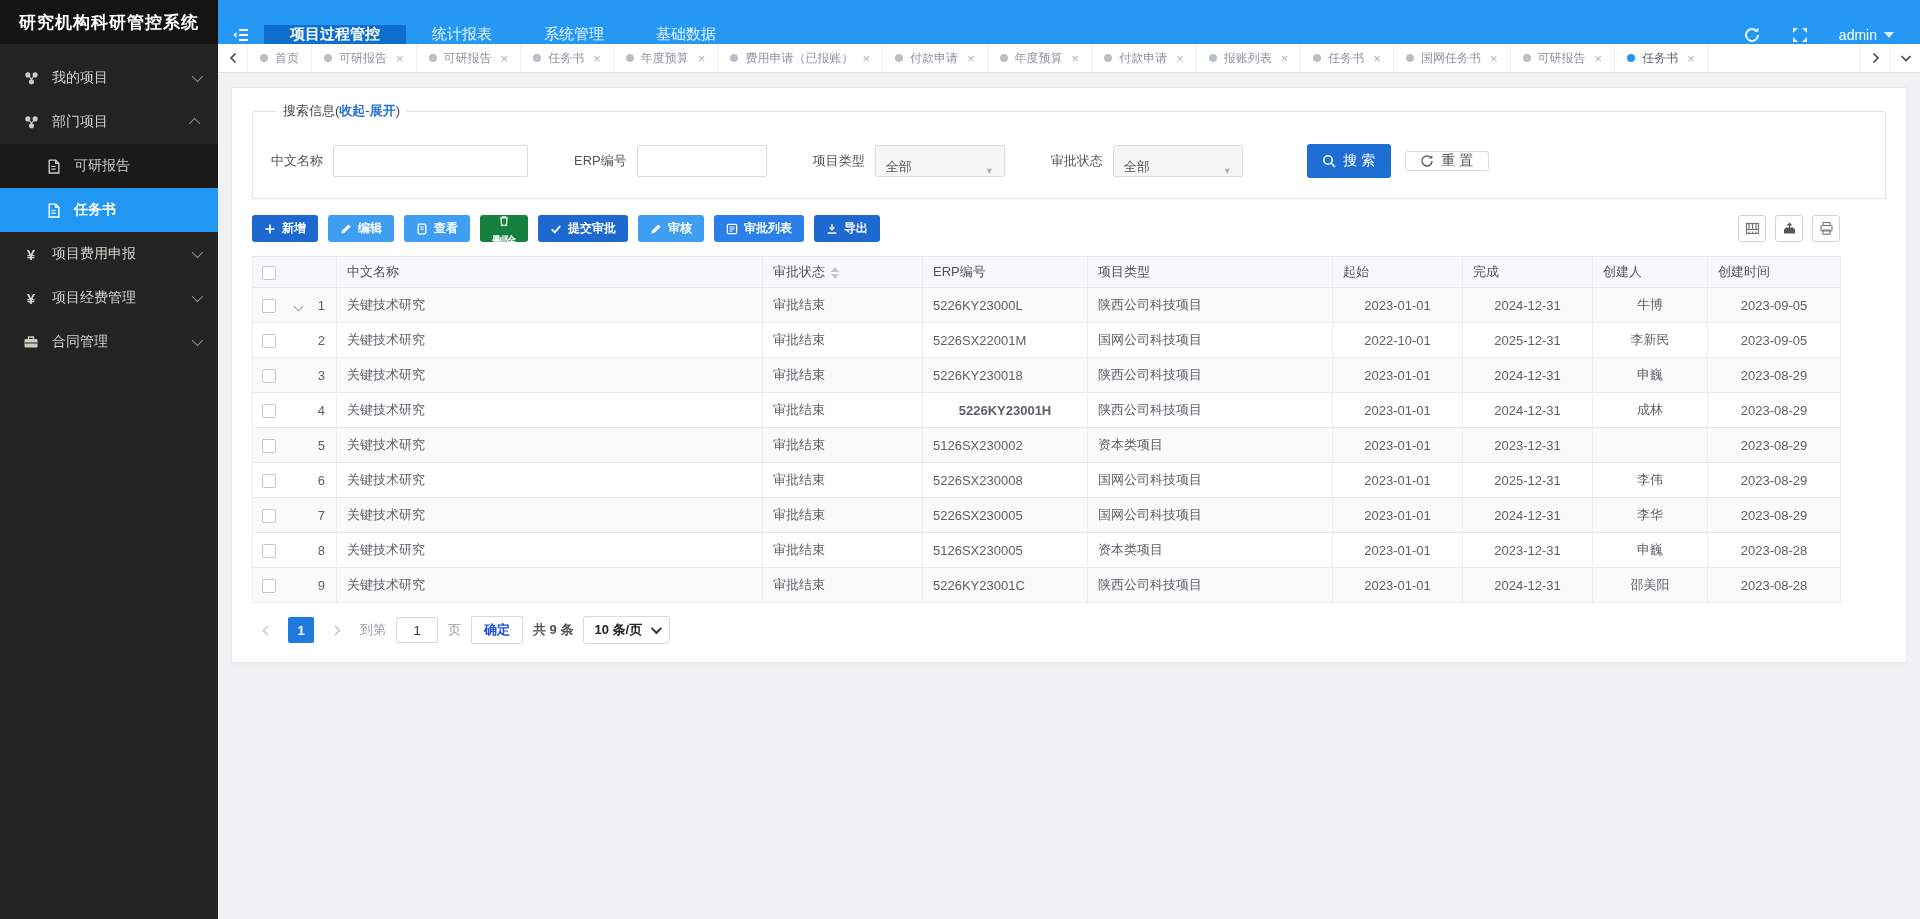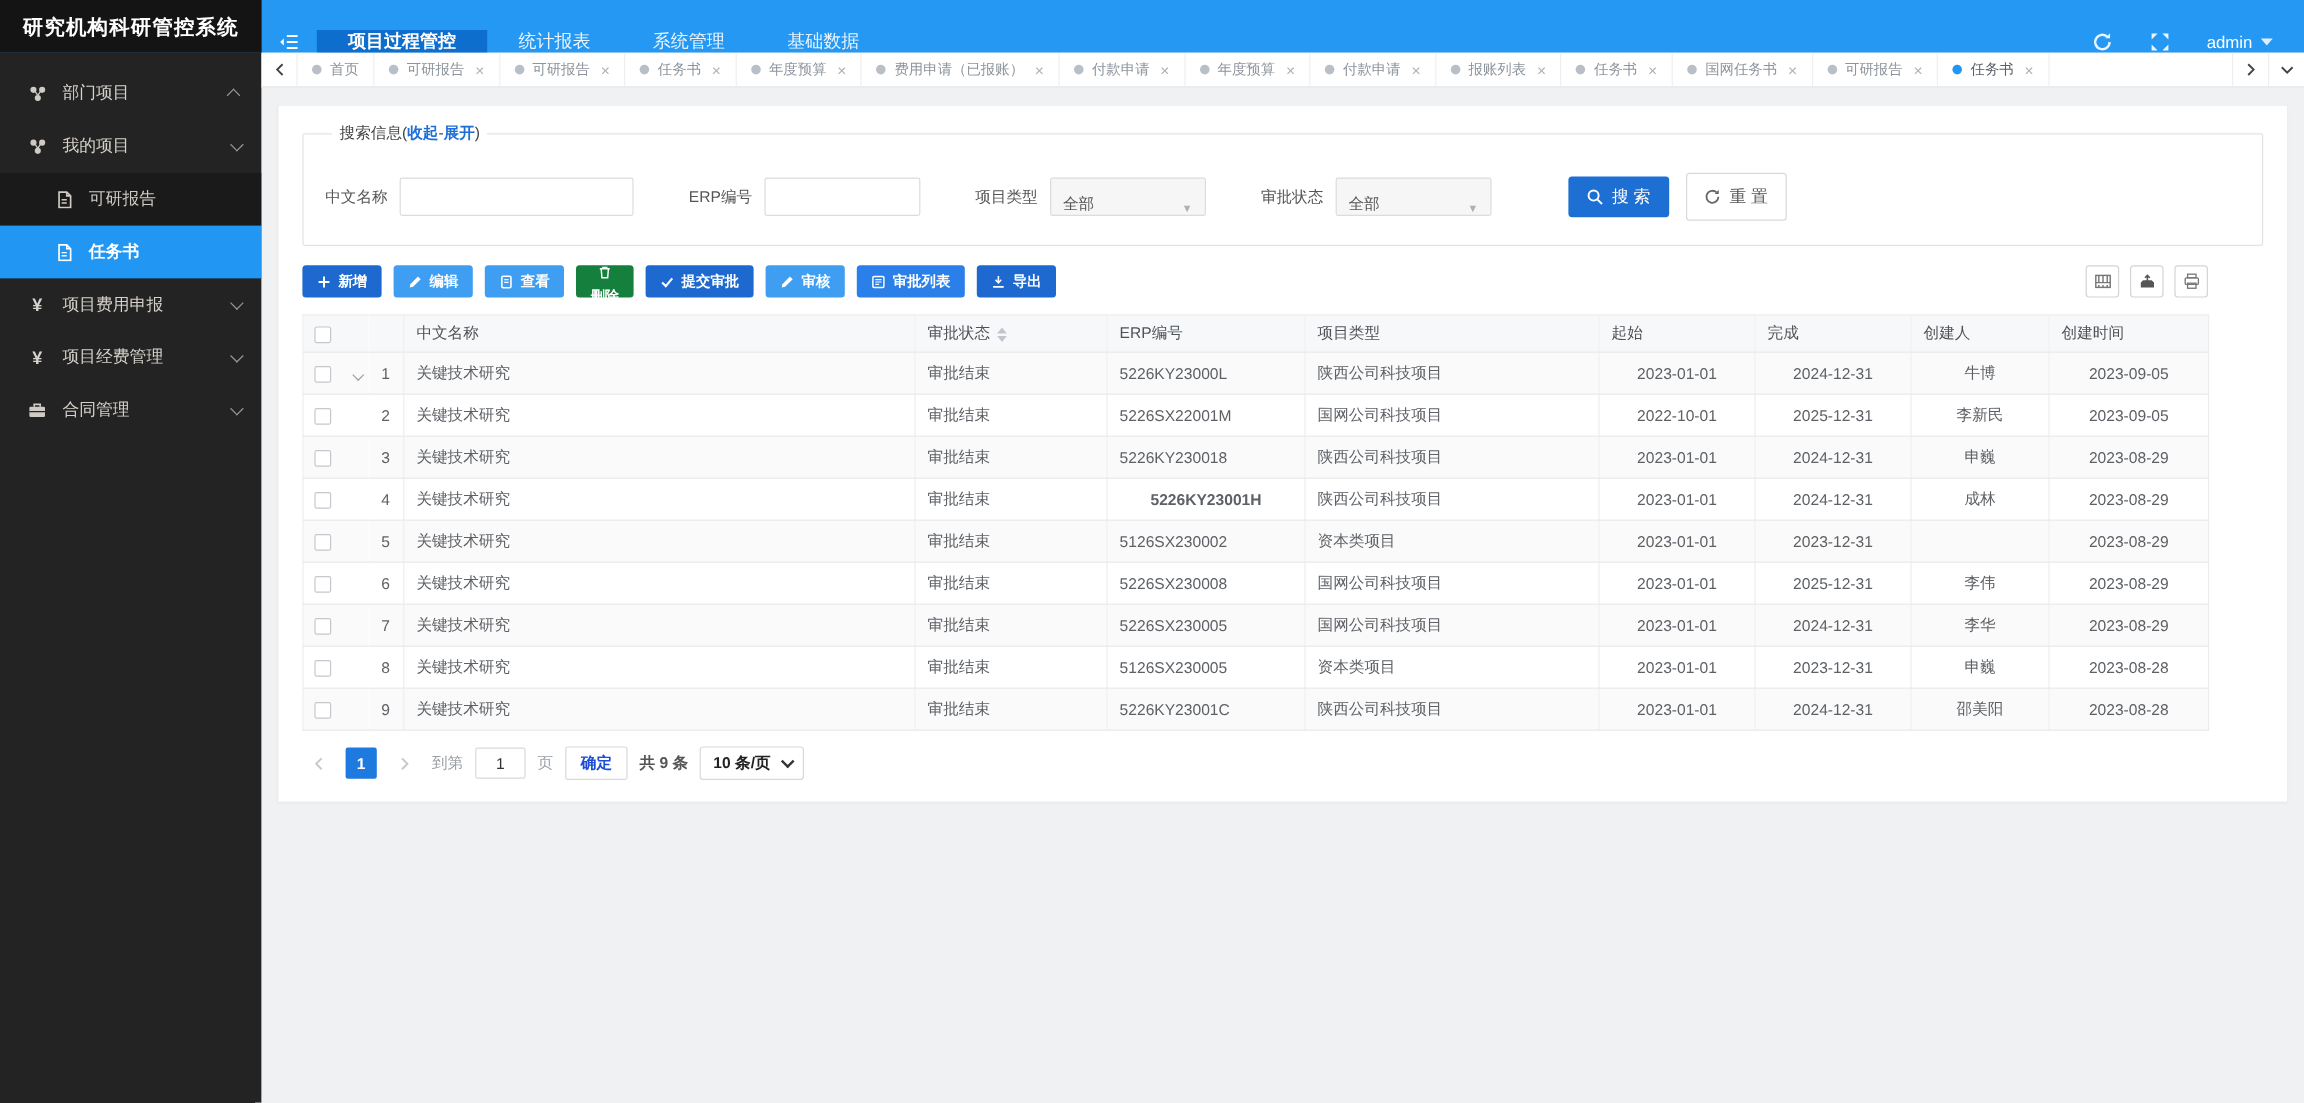--- a/index.html
+++ b/index.html
@@ -60,21 +60,21 @@
   .lg-link { color:#1f6fd6; font-weight:bold; cursor:pointer; }
   .search-row { display:flex; align-items:center; margin-top:10px; }
   .fgroup { display:flex; align-items:center; margin-right:46px; }
   .fgroup label { font-size:13px; color:#555; margin-right:10px; white-space:nowrap;}
   .f-input { height:32px; border:1px solid #dcdcdc; border-radius:2px; padding:0 8px; font-size:13px; color:#333; background:#fff;}
   .f-select { height:32px; border:1px solid #dcdcdc; border-radius:2px; background:#f6f6f6;
     display:flex; align-items:flex-end; justify-content:space-between; padding:0 10px; font-size:13px; color:#555; cursor:pointer;}
   .sel-arrow { font-size:9px; color:#b0b0b0; margin-left:14px;}
   .btn-search { height:34px; width:84px; background:#1d6fd3; color:#fff; border:none; border-radius:3px;
     font-size:14px; display:inline-flex; align-items:center; justify-content:center; gap:7px; cursor:pointer; margin-left:18px;}
-  .btn-reset { height:40px; width:84px; background:#fff; color:#555; border:1px solid #d9d9d9; border-radius:3px;
+  .btn-reset { height:20px; width:84px; background:#fff; color:#555; border:1px solid #d9d9d9; border-radius:3px;
     font-size:14px; display:inline-flex; align-items:center; justify-content:center; gap:7px; cursor:pointer; margin-left:14px;}
 
   
   .toolbar { margin-top:16px; display:flex; align-items:center; position:relative; }
   .tbtn { height:27px; padding:0 12px; border:none; border-radius:3px; color:#fff; font-size:12px; font-weight:bold;
     display:inline-flex; align-items:center; gap:6px; margin-right:10px; cursor:pointer; }
   .tbtn .ticon { width:12px; height:12px; display:inline-flex; }
   .tool-right { position:absolute; right:46px; top:0; display:flex; gap:9px; }
   .icon-btn { width:28px; height:27px; border:1px solid #d4d4d4; border-radius:3px; background:#fff;
     display:inline-flex; align-items:center; justify-content:center; cursor:pointer; }
@@ -158,34 +158,34 @@
   <div class="sidebar" id="sidebar">
       <div class="sb-item">
         <span class="sb-icon">
           <svg width="17" height="17" viewBox="0 0 16 16" fill="#cfcbc4">
             <circle cx="4.6" cy="4.6" r="2.4"></circle>
             <circle cx="11.4" cy="4.6" r="2.4"></circle>
             <circle cx="8" cy="11" r="2.4"></circle>
             <path d="M6 6l2 3M10 6L8 9" stroke="#cfcbc4" stroke-width="1"></path>
           </svg>
         </span>
-        <span class="sb-label">部门项目</span>
-        <span class="chev up"></span>
+        <span class="sb-label">我的项目</span>
+        <span class="chev down"></span>
       </div>
       <div class="sb-item">
         <span class="sb-icon">
           <svg width="17" height="17" viewBox="0 0 16 16" fill="#cfcbc4">
             <circle cx="4.6" cy="4.6" r="2.4"></circle>
             <circle cx="11.4" cy="4.6" r="2.4"></circle>
             <circle cx="8" cy="11" r="2.4"></circle>
             <path d="M6 6l2 3M10 6L8 9" stroke="#cfcbc4" stroke-width="1"></path>
           </svg>
         </span>
-        <span class="sb-label">我的项目</span>
-        <span class="chev down"></span>
+        <span class="sb-label">部门项目</span>
+        <span class="chev up"></span>
       </div>
       <div class="submenu">
         <div class="sb-item">
           <span class="sb-icon">
             <svg width="15" height="15" viewBox="0 0 14 14">
               <path d="M3 1h6l3 3v9H3z" fill="none" stroke="#cfcbc4" stroke-width="1.3"></path>
               <path d="M9 1v3h3" fill="none" stroke="#cfcbc4" stroke-width="1.3"></path>
               <path d="M5 7h4M5 9.5h4" stroke="#cfcbc4" stroke-width="1.1"></path>
             </svg>
           </span>

